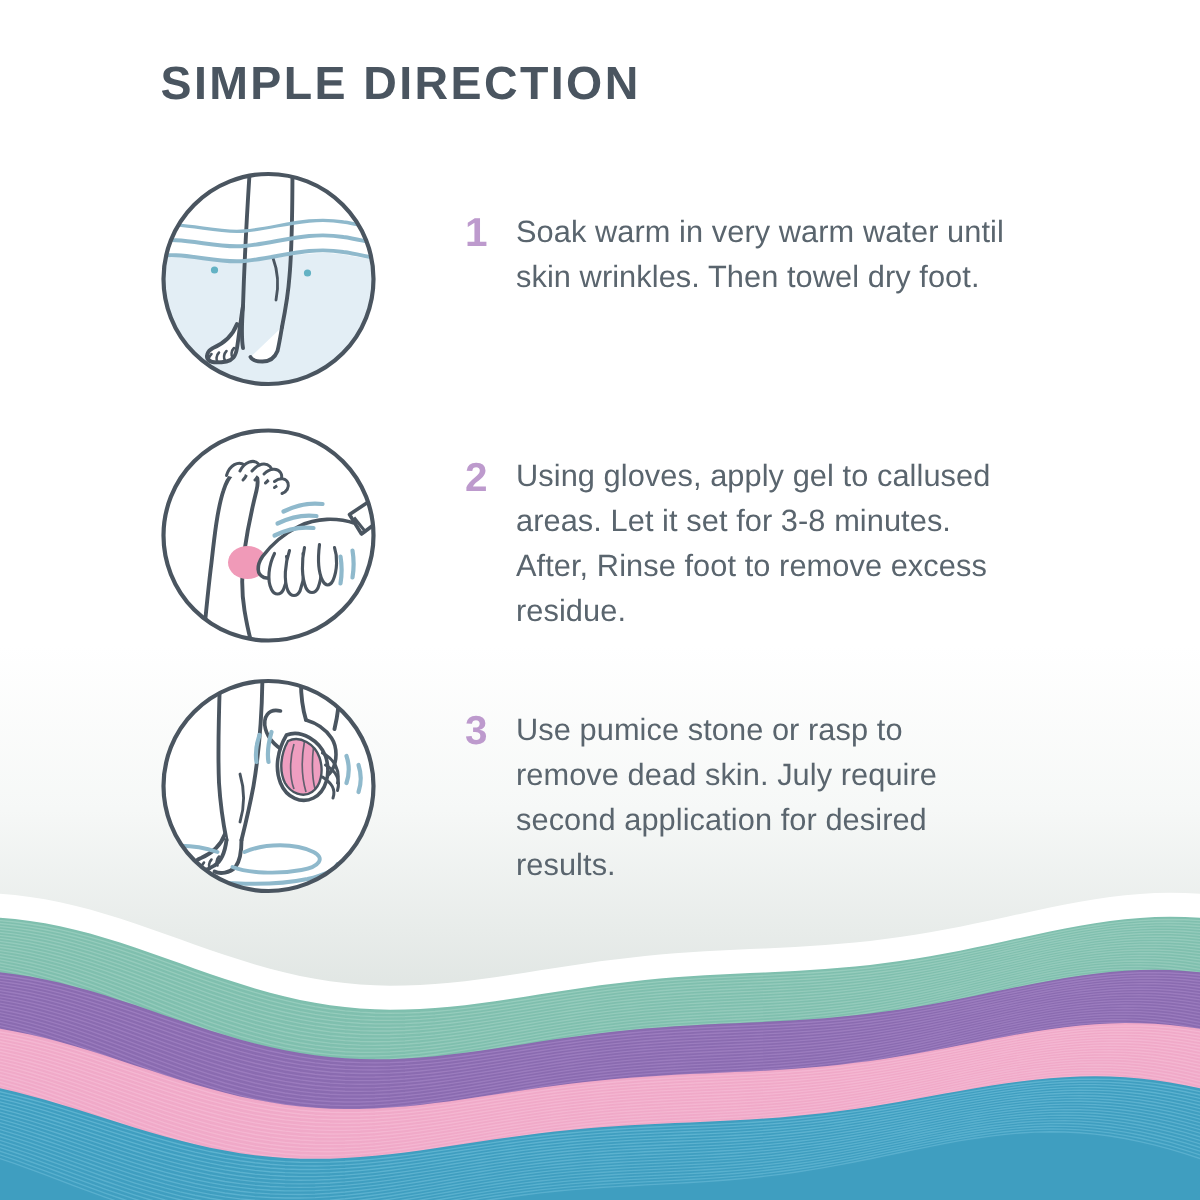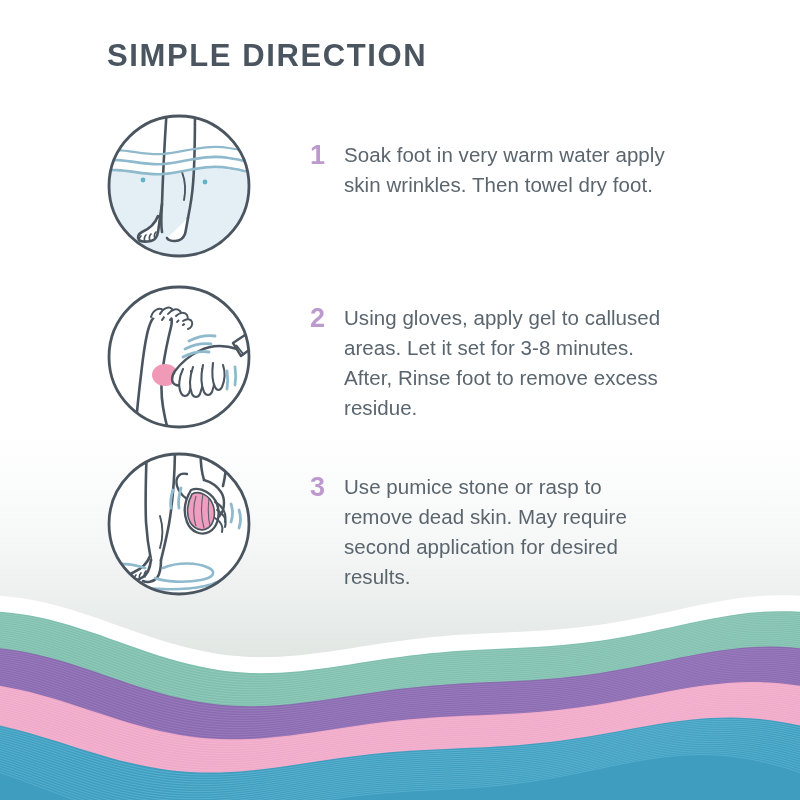--- a/index.html
+++ b/index.html
@@ -99,21 +99,21 @@
           <path d="M-6,40 C16,34 36,44 58,42 C80,40 100,32 124,36 C138,38 148,42 156,40" fill="none" stroke="#8fb9cc" stroke-width="2.2" stroke-linecap="round"></path>
 
           <circle cx="38" cy="68" r="2.4" fill="#63b2c4"></circle>
           <circle cx="100" cy="70" r="2.4" fill="#63b2c4"></circle>
         </g>
         <circle cx="74" cy="74" r="70" fill="none" stroke="#4a5560" stroke-width="2.8"></circle>
       </svg>
     </div>
     <div class="step-body">
       <span class="step-num">1</span>
-      <span class="step-text">Soak foot in very warm water apply skin wrinkles. Then towel dry foot.</span>
+      <span class="step-text">Soak warm in very warm water until skin wrinkles. Then towel dry foot.</span>
     </div>
   </div>
 
   <div class="step" id="step2">
     <div class="circle-wrap">
       <svg width="148" height="148" viewBox="0 0 148 148">
         <defs>
           <clipPath id="c2">
               <circle cx="74" cy="74" r="70"></circle>
             </clipPath>
@@ -228,21 +228,21 @@
             <path d="M58,118 C72,112 92,112 104,118 C112,122 108,128 96,130
                      C80,133 60,132 50,128"></path>
             <path d="M20,134 C40,140 76,141 100,136 C112,133 118,130 120,126"></path>
           </g>
         </g>
         <circle cx="74" cy="74" r="70" fill="none" stroke="#4a5560" stroke-width="2.8"></circle>
       </svg>
     </div>
     <div class="step-body">
       <span class="step-num">3</span>
-      <span class="step-text">Use pumice stone or rasp to remove dead skin. May require second application for desired results.</span>
+      <span class="step-text">Use pumice stone or rasp to remove dead skin. July require second application for desired results.</span>
     </div>
   </div>
 
   <div id="waves">
     <svg width="800" height="230" viewBox="0 0 800 230" preserveAspectRatio="none">
       <g id="wave-bands">
           <path d="M-10,25.29 L0,25.79 L10,26.67 L20,27.92 L30,29.53 L40,31.50 L50,33.80 L60,36.40 L70,39.28 L80,42.38 L90,45.67 L100,49.10 L110,52.63 L120,56.20 L130,59.76 L140,63.26 L150,66.66 L160,69.91 L170,72.96 L180,75.78 L190,78.33 L200,80.59 L210,82.53 L220,84.14 L230,85.40 L240,86.32 L250,86.89 L260,87.14 L270,87.07 L280,86.70 L290,86.07 L300,85.20 L310,84.12 L320,82.86 L330,81.48 L340,79.99 L350,78.45 L360,76.87 L370,75.30 L380,73.77 L390,72.29 L400,70.90 L410,69.60 L420,68.42 L430,67.35 L440,66.41 L450,65.57 L460,64.85 L470,64.22 L480,63.66 L490,63.16 L500,62.70 L510,62.25 L520,61.78 L530,61.27 L540,60.69 L550,60.02 L560,59.24 L570,58.33 L580,57.28 L590,56.08 L600,54.72 L610,53.20 L620,51.53 L630,49.71 L640,47.77 L650,45.73 L660,43.61 L670,41.44 L680,39.26 L690,37.10 L700,35.01 L710,33.01 L720,31.16 L730,29.50 L740,28.06 L750,26.87 L760,25.98 L770,25.40 L780,25.17 L790,25.29 L800,25.79 L810,26.67 L810,250 L-10,250 Z" fill="#ffffff"></path>
           <path d="M-10,41.29 L0,41.79 L10,42.67 L20,43.92 L30,45.53 L40,47.50 L50,49.80 L60,52.40 L70,55.28 L80,58.38 L90,61.67 L100,65.10 L110,68.63 L120,72.20 L130,75.76 L140,79.26 L150,82.66 L160,85.91 L170,88.96 L180,91.78 L190,94.33 L200,96.59 L210,98.53 L220,100.14 L230,101.40 L240,102.32 L250,102.89 L260,103.14 L270,103.07 L280,102.70 L290,102.07 L300,101.20 L310,100.12 L320,98.86 L330,97.48 L340,95.99 L350,94.45 L360,92.87 L370,91.30 L380,89.77 L390,88.29 L400,86.90 L410,85.60 L420,84.42 L430,83.35 L440,82.41 L450,81.57 L460,80.85 L470,80.22 L480,79.66 L490,79.16 L500,78.70 L510,78.25 L520,77.78 L530,77.27 L540,76.69 L550,76.02 L560,75.24 L570,74.33 L580,73.28 L590,72.08 L600,70.72 L610,69.20 L620,67.53 L630,65.71 L640,63.77 L650,61.73 L660,59.61 L670,57.44 L680,55.26 L690,53.10 L700,51.01 L710,49.01 L720,47.16 L730,45.50 L740,44.06 L750,42.87 L760,41.98 L770,41.40 L780,41.17 L790,41.29 L800,41.79 L810,42.67 L810,250 L-10,250 Z" fill="#7fbfae"></path>
           <path d="M-10,43.18 L0,43.74 L10,44.67 L20,45.98 L30,47.66 L40,49.70 L50,52.06 L60,54.72 L70,57.65 L80,60.81 L90,64.15 L100,67.63 L110,71.19 L120,74.80 L130,78.38 L140,81.91 L150,85.32 L160,88.57 L170,91.62 L180,94.43 L190,96.96 L200,99.20 L210,101.11 L220,102.68 L230,103.91 L240,104.78 L250,105.32 L260,105.52 L270,105.41 L280,105.00 L290,104.32 L300,103.41 L310,102.29 L320,101.00 L330,99.59 L340,98.08 L350,96.51 L360,94.91 L370,93.33 L380,91.79 L390,90.30 L400,88.91 L410,87.61 L420,86.43 L430,85.37 L440,84.43 L450,83.60 L460,82.88 L470,82.25 L480,81.70 L490,81.20 L500,80.73 L510,80.28 L520,79.80 L530,79.27 L540,78.68 L550,78.00 L560,77.19 L570,76.26 L580,75.18 L590,73.95 L600,72.56 L610,71.01 L620,69.30 L630,67.46 L640,65.49 L650,63.42 L660,61.28 L670,59.09 L680,56.90 L690,54.73 L700,52.63 L710,50.64 L720,48.80 L730,47.15 L740,45.74 L750,44.58 L760,43.72 L770,43.19 L780,43.00 L790,43.18 L800,43.74 L810,44.67" fill="none" stroke="#a9d6c8" stroke-width="0.9" opacity="0.546"></path>
           <path d="M-10,45.08 L0,45.69 L10,46.69 L20,48.06 L30,49.81 L40,51.90 L50,54.33 L60,57.05 L70,60.04 L80,63.25 L90,66.64 L100,70.17 L110,73.77 L120,77.40 L130,81.02 L140,84.56 L150,87.98 L160,91.23 L170,94.28 L180,97.07 L190,99.59 L200,101.80 L210,103.68 L220,105.22 L230,106.41 L240,107.24 L250,107.74 L260,107.89 L270,107.74 L280,107.28 L290,106.57 L300,105.61 L310,104.46 L320,103.14 L330,101.69 L340,100.15 L350,98.56 L360,96.95 L370,95.36 L380,93.80 L390,92.31 L400,90.92 L410,89.62 L420,88.44 L430,87.38 L440,86.45 L450,85.62 L460,84.91 L470,84.28 L480,83.73 L490,83.24 L500,82.77 L510,82.30 L520,81.82 L530,81.28 L540,80.67 L550,79.97 L560,79.14 L570,78.19 L580,77.08 L590,75.82 L600,74.39 L610,72.81 L620,71.08 L630,69.20 L640,67.21 L650,65.11 L660,62.94 L670,60.74 L680,58.53 L690,56.36 L700,54.26 L710,52.27 L720,50.44 L730,48.81 L740,47.42 L750,46.29 L760,45.47 L770,44.98 L780,44.85 L790,45.08 L800,45.69 L810,46.69" fill="none" stroke="#a9d6c8" stroke-width="0.9" opacity="0.542"></path>

